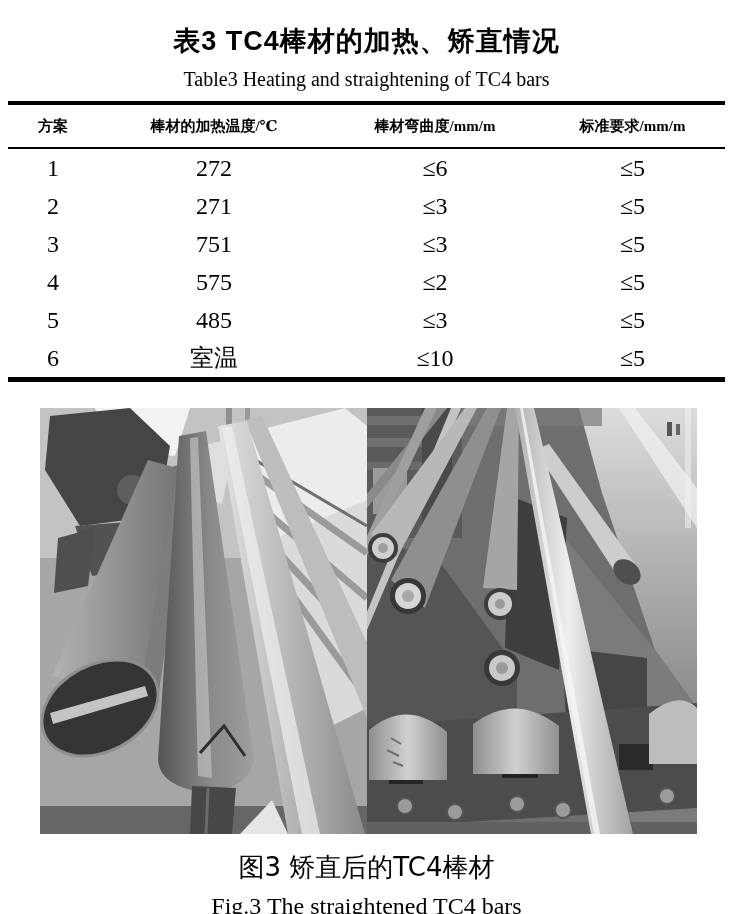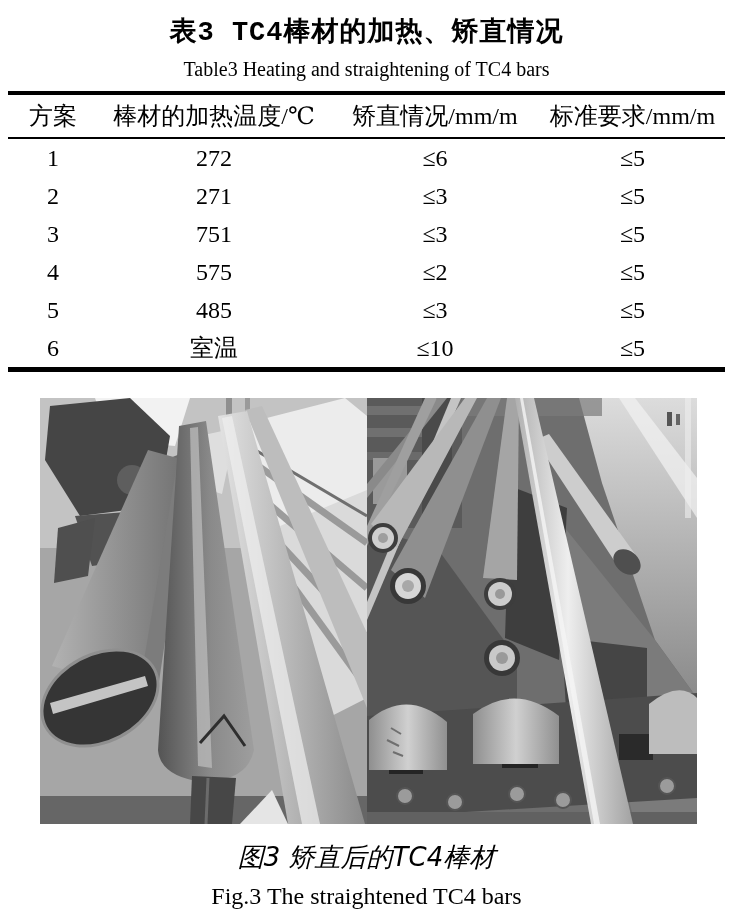--- a/index.html
+++ b/index.html
@@ -2,70 +2,69 @@
 <html><head>
 <meta charset="utf-8">
 <style>
   html,body { margin:0; padding:0; background:#ffffff; }
   .page {
     position:relative; width:733px; height:914px; background:#ffffff;
     overflow:hidden; color:#000;
     font-family:"Liberation Sans","DejaVu Sans",sans-serif;
   }
   .title-zh {
-    padding-top:13px; text-align:center;
+    padding-top:23px; text-align:center;
     font-size:27px; font-weight:bold; letter-spacing:1px;
-    font-family:Liberation Mono, monospace;
+    font-family:Liberation Sans, sans-serif;
   }
   .title-en {
     margin-top:9px; text-align:center; font-size:20px;
     font-family:"Liberation Serif","DejaVu Serif",serif;
   }
   table.data {
     width:717px; margin:10px 8px 0 8px; border-collapse:collapse;
     border-top:4px solid #000; border-bottom:5px solid #000;
     font-family:"Liberation Serif","DejaVu Serif",serif;
   }
   table.data thead th {
-    font-weight:normal; font-size:24px; height:42px; text-align:center;
+    font-weight:bold; font-size:15px; height:42px; text-align:center;
     border-bottom:2px solid #000; padding:0; white-space:nowrap;
   }
   table.data tbody td {
     font-size:24px; height:38px; text-align:center; padding:0;
   }
   .c1 { width:90px; } .c2 { width:232px; } .c3 { width:210px; } .c4 { width:185px; }
   .figure-row {
     margin:26px 0 0 40px; width:657px; height:426px;
     display:flex; background:#9a9a9a;
   }
   .figure-row svg { display:block; }
   .caption-zh {
     margin-top:16px; text-align:center; font-size:26px;
     font-family:"DejaVu Sans","Liberation Sans",sans-serif;
-    font-style:italic;
   }
   .caption-en {
     margin-top:8px; text-align:center; font-size:24px;
     font-family:"Liberation Serif","DejaVu Serif",serif;
   }
 </style>
 </head>
 <body>
 
 <div class="page">
 
   <div class="title-zh">表3 TC4棒材的加热、矫直情况</div>
   <div class="title-en">Table3 Heating and straightening of TC4 bars</div>
 
   <table class="data">
     <thead>
       <tr>
         <th class="c1">方案</th>
         <th class="c2">棒材的加热温度/℃</th>
-        <th class="c3">矫直情况/mm/m</th>
+        <th class="c3">棒材弯曲度/mm/m</th>
         <th class="c4">标准要求/mm/m</th>
       </tr>
     </thead>
     <tbody>
       <tr>
         <td>1</td>
         <td>272</td>
         <td>≤6</td>
         <td>≤5</td>
       </tr>

